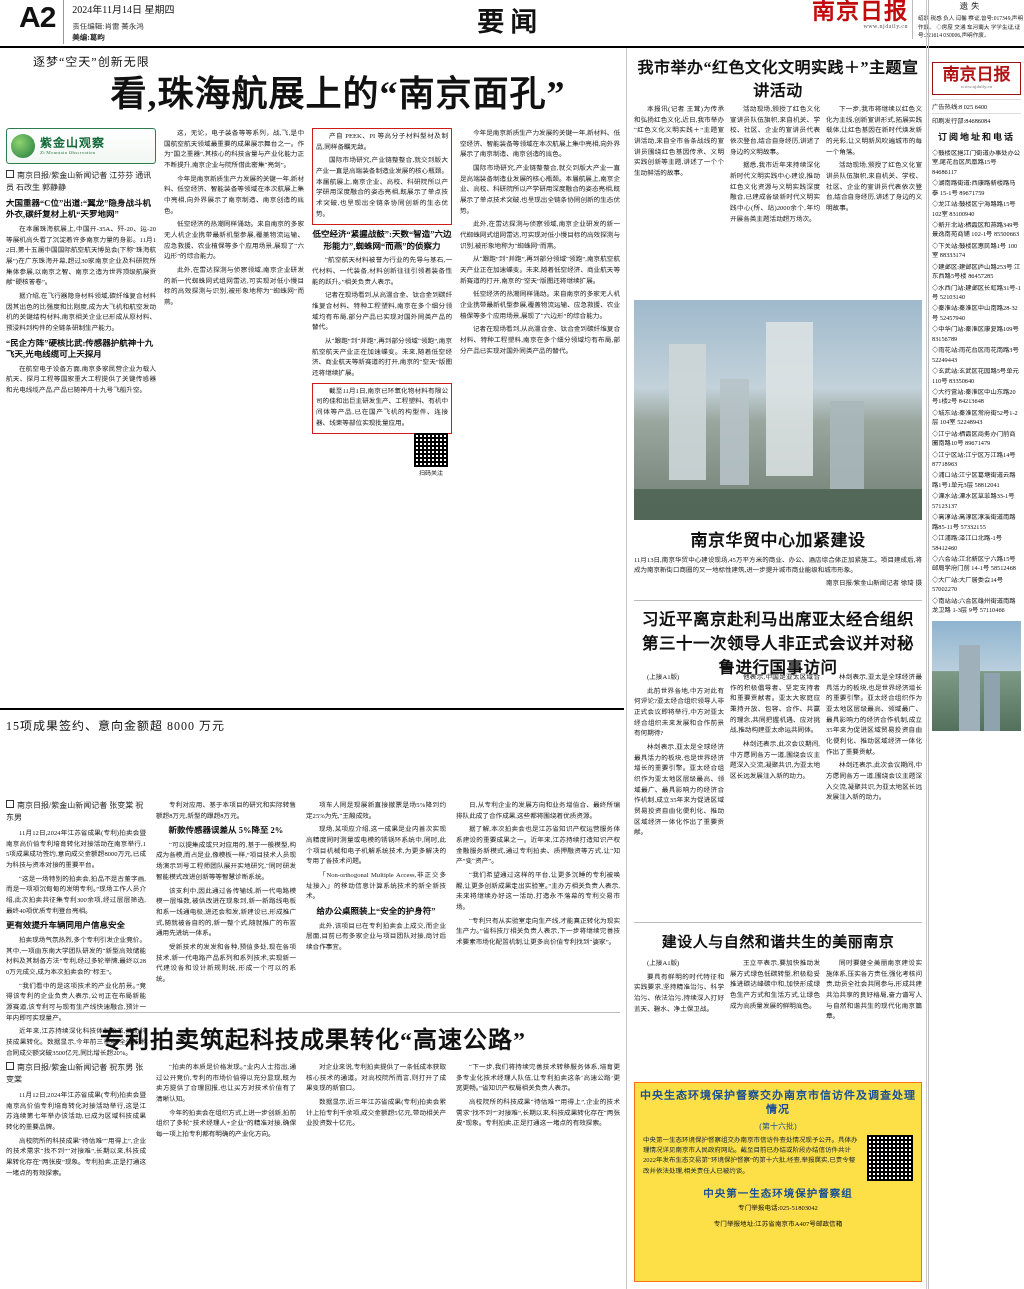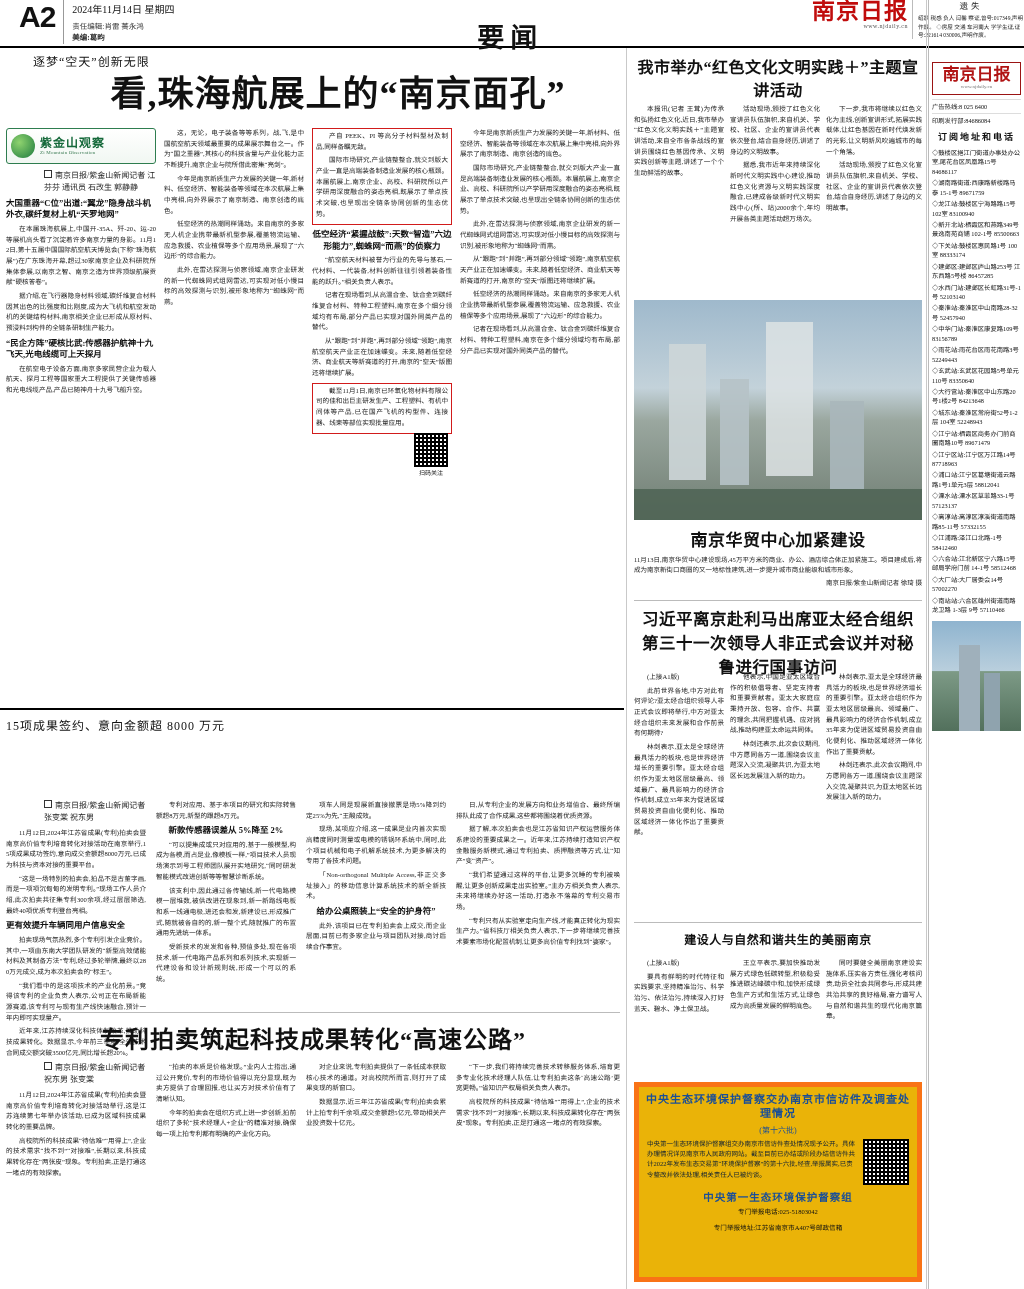--- a/index.html
+++ b/index.html
@@ -25,21 +25,21 @@
   }
   .mh-date{
     border-left:1px solid #999;padding:2px 0 0 8px;
     font-size:9.5px;line-height:1.5;width:190px;
   }
   .mh-date .d1{font-size:10px;}
   .mh-date .d2{font-size:7.5px;color:#333;margin-top:4px;}
   .mh-date .d3{font-size:7.5px;color:#333;font-weight:bold;}
   .mh-title{
     flex:1;text-align:center;font-size:27px;font-weight:bold;
-    letter-spacing:6px;padding-top:16px;font-family:"Liberation Serif",serif;
+    letter-spacing:6px;padding-top:0;font-family:"Liberation Serif",serif;
   }
   .mh-logo{
     width:150px;text-align:right;padding-right:4px;
   }
   .mh-logo .red{
     color:#c00c0c;font-size:23px;font-weight:bold;letter-spacing:1px;
     font-family:"Liberation Serif",serif;line-height:1;
   }
   .mh-logo .url{font-size:6px;color:#555;letter-spacing:.5px;}
   .mh-right-box{
@@ -54,21 +54,21 @@
 
   .hl-main{
     font-size:36px;font-weight:bold;letter-spacing:1px;text-align:center;
     line-height:1.12;
   }
   .hl-sub{font-size:12px;text-align:center;letter-spacing:1px;}
   .hl-mid{font-size:20px;font-weight:bold;text-align:center;letter-spacing:1px;}
   .hl-sm{font-size:15px;font-weight:bold;text-align:center;letter-spacing:.5px;}
 
   .byline{
-    font-size:8px;color:#222;text-align:left;line-height:1.5;margin-left:38px;
+    font-size:8px;color:#222;text-align:left;line-height:1.5;
   }
   .byline .sq{display:inline-block;width:6px;height:6px;border:1px solid #333;margin-right:3px;}
 
   .body-col{
     font-size:6.6px;line-height:1.62;text-align:justify;
     color:#1a1a1a;
     -webkit-hyphens:none;
     word-break:break-all;
   }
   .body-col p{margin:0 0 3px 0;text-indent:13px;}
@@ -122,21 +122,21 @@
   }
   .rail .nameplate .np{
     color:#b11414;font-size:17px;font-weight:bold;letter-spacing:0px;line-height:1;
   }
   .rail .nameplate .npu{font-size:5px;color:#777;}
   .rail .ad-line{border-top:1px solid #ddd;padding:2px 0;}
   .rail .item{margin-bottom:2px;}
   .rail .dia{color:#111;}
 
   .bluebox{
-    border:5px solid #f97316;background:#eab308;box-sizing:border-box;
+    border:1px solid #f97316;background:#fde047;box-sizing:border-box;
   }
   .bluebox .bb-title{
     text-align:center;font-weight:bold;color:#1b4f96;font-size:11px;
     letter-spacing:1px;padding:5px 2px 3px;line-height:1.3;
   }
   .bluebox .bb-sub{text-align:center;color:#1b4f96;font-size:8px;padding-bottom:4px;}
   .bluebox .bb-body{font-size:6.5px;line-height:1.6;padding:0 6px 4px;color:#123;}
   .bluebox .bb-foot{
     text-align:center;font-weight:bold;color:#1b4f96;font-size:10.5px;
     letter-spacing:1px;padding:4px 0 2px;
@@ -384,21 +384,21 @@
   </div>
   <div style="position:absolute;left:826px;top:672px;width:96px;">
     <div class="body-col">
       <p>林剑表示,亚太是全球经济最具活力的板块,也是世界经济增长的重要引擎。亚太经合组织作为亚太地区层级最高、领域最广、最具影响力的经济合作机制,成立35年来为促进区域贸易投资自由化便利化、推动区域经济一体化作出了重要贡献。</p>
       <p>林剑还表示,此次会议期间,中方愿同各方一道,围绕会议主题深入交流,凝聚共识,为亚太地区长远发展注入新的动力。</p>
     </div>
   </div>
 
   <div class="thin-rule" style="position:absolute;left:634px;top:922px;width:288px;"></div>
   <div style="position:absolute;left:634px;top:930px;width:288px;">
-    <div class="hl-sm" style="font-size:12px;">建设人与自然和谐共生的美丽南京</div>
+    <div class="hl-sm" style="font-size:15px;">建设人与自然和谐共生的美丽南京</div>
   </div>
   <div style="position:absolute;left:634px;top:958px;width:90px;">
     <div class="body-col">
       <p><span>(上接A1版)</span></p>
       <p>要具有鲜明的时代特征和实践要求,坚持精准治污、科学治污、依法治污,持续深入打好蓝天、碧水、净土保卫战。</p>
     </div>
   </div>
   <div style="position:absolute;left:730px;top:958px;width:90px;">
     <div class="body-col">
       <p>王立平表示,要加快推动发展方式绿色低碳转型,积极稳妥推进碳达峰碳中和,加快形成绿色生产方式和生活方式,让绿色成为高质量发展的鲜明底色。</p>

